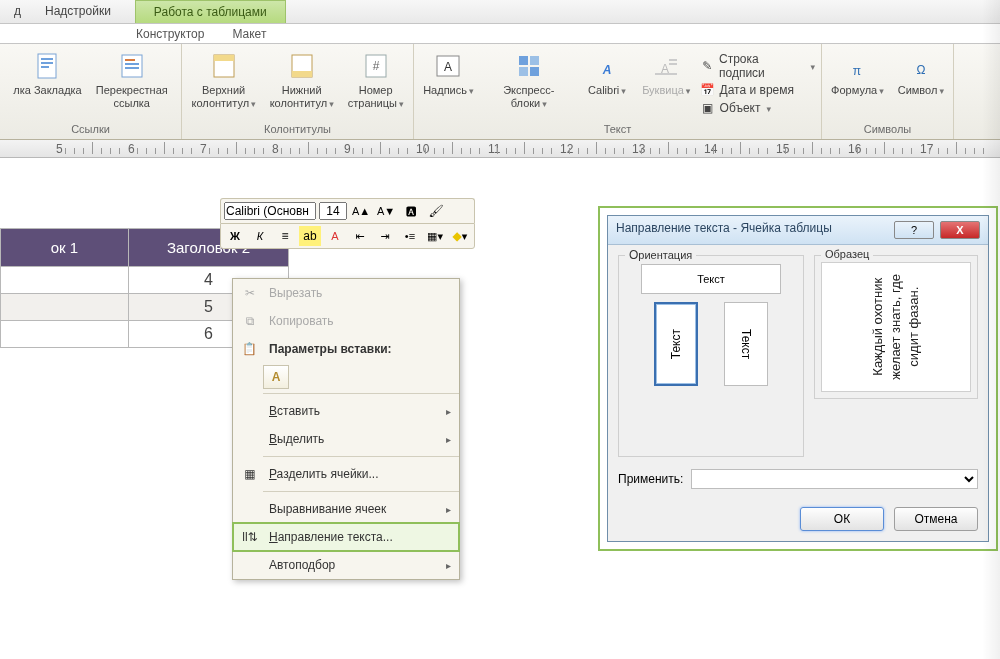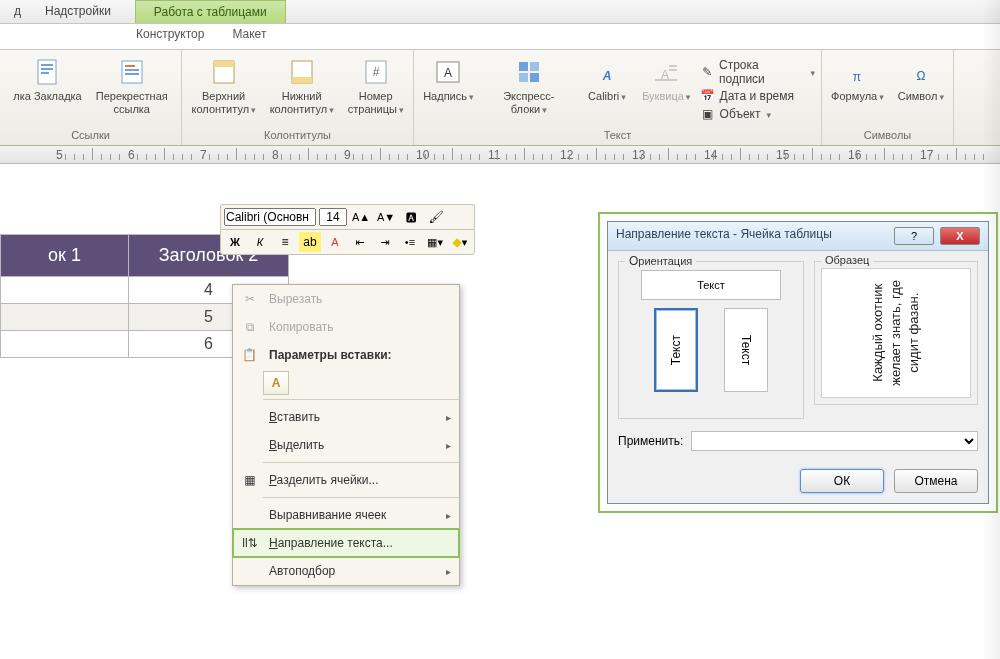--- a/index.html
+++ b/index.html
@@ -2,21 +2,21 @@
 <html><head>
 <meta charset="utf-8">
 <style>
   * { box-sizing: border-box; margin: 0; padding: 0; font-family: "Segoe UI", Tahoma, sans-serif; font-size: 12px; }
   body { background: #fff; width: 1000px; height: 659px; overflow: hidden; position: relative; }
 
   
   .tabs-row { height: 24px; background: linear-gradient(#f7f7f7, #e9e9e9); border-bottom: 1px solid #c5c5c5; display: flex; align-items: stretch; padding-left: 2px; }
   .tab { padding: 4px 12px; color: #444; cursor: default; border-right: 0; }
   .tab.context-group { background: linear-gradient(#cde6a9,#b6da7f); color:#3a5b14; font-weight:500; border:1px solid #9ec36a; border-bottom:none; padding:4px 18px; }
-  .subtabs { display:flex; background:#fff; border-bottom:1px solid #c5c5c5; height:26px; }
+  .subtabs { display:flex; background:#fff; border-bottom:1px solid #c5c5c5; height:20px; }
   .subtab { padding:3px 14px; color:#555; }
 
   
   .ribbon { background: linear-gradient(#f9f8f4,#ecebe4); border-bottom:1px solid #b7b29d; height:96px; display:flex; position:relative; }
   .rgroup { border-right:1px solid #d3cfbf; display:flex; flex-direction:column; align-items:center; }
   .rgroup-items { display:flex; align-items:flex-start; padding:4px 6px 0 6px; gap:6px; flex:1; }
   .rgroup-label { font-size:11px; color:#6b6b6b; text-align:center; padding:2px 0 4px; }
   .rbtn { display:flex; flex-direction:column; align-items:center; gap:2px; padding:2px 4px; min-width:52px; cursor:default; }
   .rbtn .icon { width:32px; height:32px; display:flex; align-items:center; justify-content:center; }
   .rbtn span.lbl { font-size:11px; color:#444; text-align:center; line-height:1.15; }
@@ -28,21 +28,21 @@
 
   
   .ruler { height:18px; background:linear-gradient(#f3f3f3,#e5e5e5); border-bottom:1px solid #b8b8b8; font-size:9px; color:#666; position:relative; overflow:hidden; }
   .ruler .num { position:absolute; top:2px; }
 
   
   .doc { position:relative; height:calc(659px - 24px - 22px - 96px - 18px); background:#fff; }
 
   
   .wtable { position:absolute; left:0; top:70px; border-collapse:collapse; }
-  .wtable th { background:#5e4f78; color:#fff; font-weight:normal; font-size:18px; padding:10px 20px; border:1px solid #b8b8b8;margin-left:8px; }
+  .wtable th { background:#5e4f78; color:#fff; font-weight:normal; font-size:15px; padding:10px 20px; border:1px solid #b8b8b8;margin-left:8px; }
   .wtable td { border:1px solid #b8b8b8; padding:4px 0; text-align:center; font-size:16px; color:#444; height:26px; width:128px; }
   .wtable tr.alt td { background:#f2f0ed; }
   .minitool-wrap { position:absolute; left:220px; top:40px; }
   .mini-r1, .mini-r2 { display:flex; gap:3px; align-items:center; background:#f7f5ee; border:1px solid #c9c4ae; padding:2px 3px; }
   .mini-r1 { border-bottom:none; border-radius:3px 3px 0 0; }
   .mini-r2 { border-radius:0 0 3px 3px; }
   .mtbtn { width:22px; height:20px; display:flex; align-items:center; justify-content:center; font-size:11px; }
 
   
   .ctxmenu { position:absolute; left:232px; top:120px; width:228px; background:#f7f5ee; border:1px solid #b6b29c; box-shadow:2px 2px 6px rgba(0,0,0,.25); }
@@ -465,21 +465,21 @@
   <div class="dialog-wrap">
     <div class="dialog">
       <div class="dlg-title">
         <span class="ttxt">Направление текста - Ячейка таблицы</span>
         <span class="wbtn help">?</span>
         <span class="wbtn close">X</span>
       </div>
       <div class="dlg-body">
         <div class="two-col">
           <div class="orient-col">
-            <div class="fieldset" style="height:158px">
+            <div class="fieldset" style="height:202px">
               <span class="legend"><span class="u">О</span>риентация</span>
               <div class="orient-grid">
                 <div class="orient-btn-wide">Текст</div>
                 <div class="orient-row">
                   <div class="orient-btn-tall selected">
                       <span class="vtxt">Текст</span>
                     </div>
                   <div class="orient-btn-tall">
                       <span class="vtxt2">Текст</span>
                     </div>

